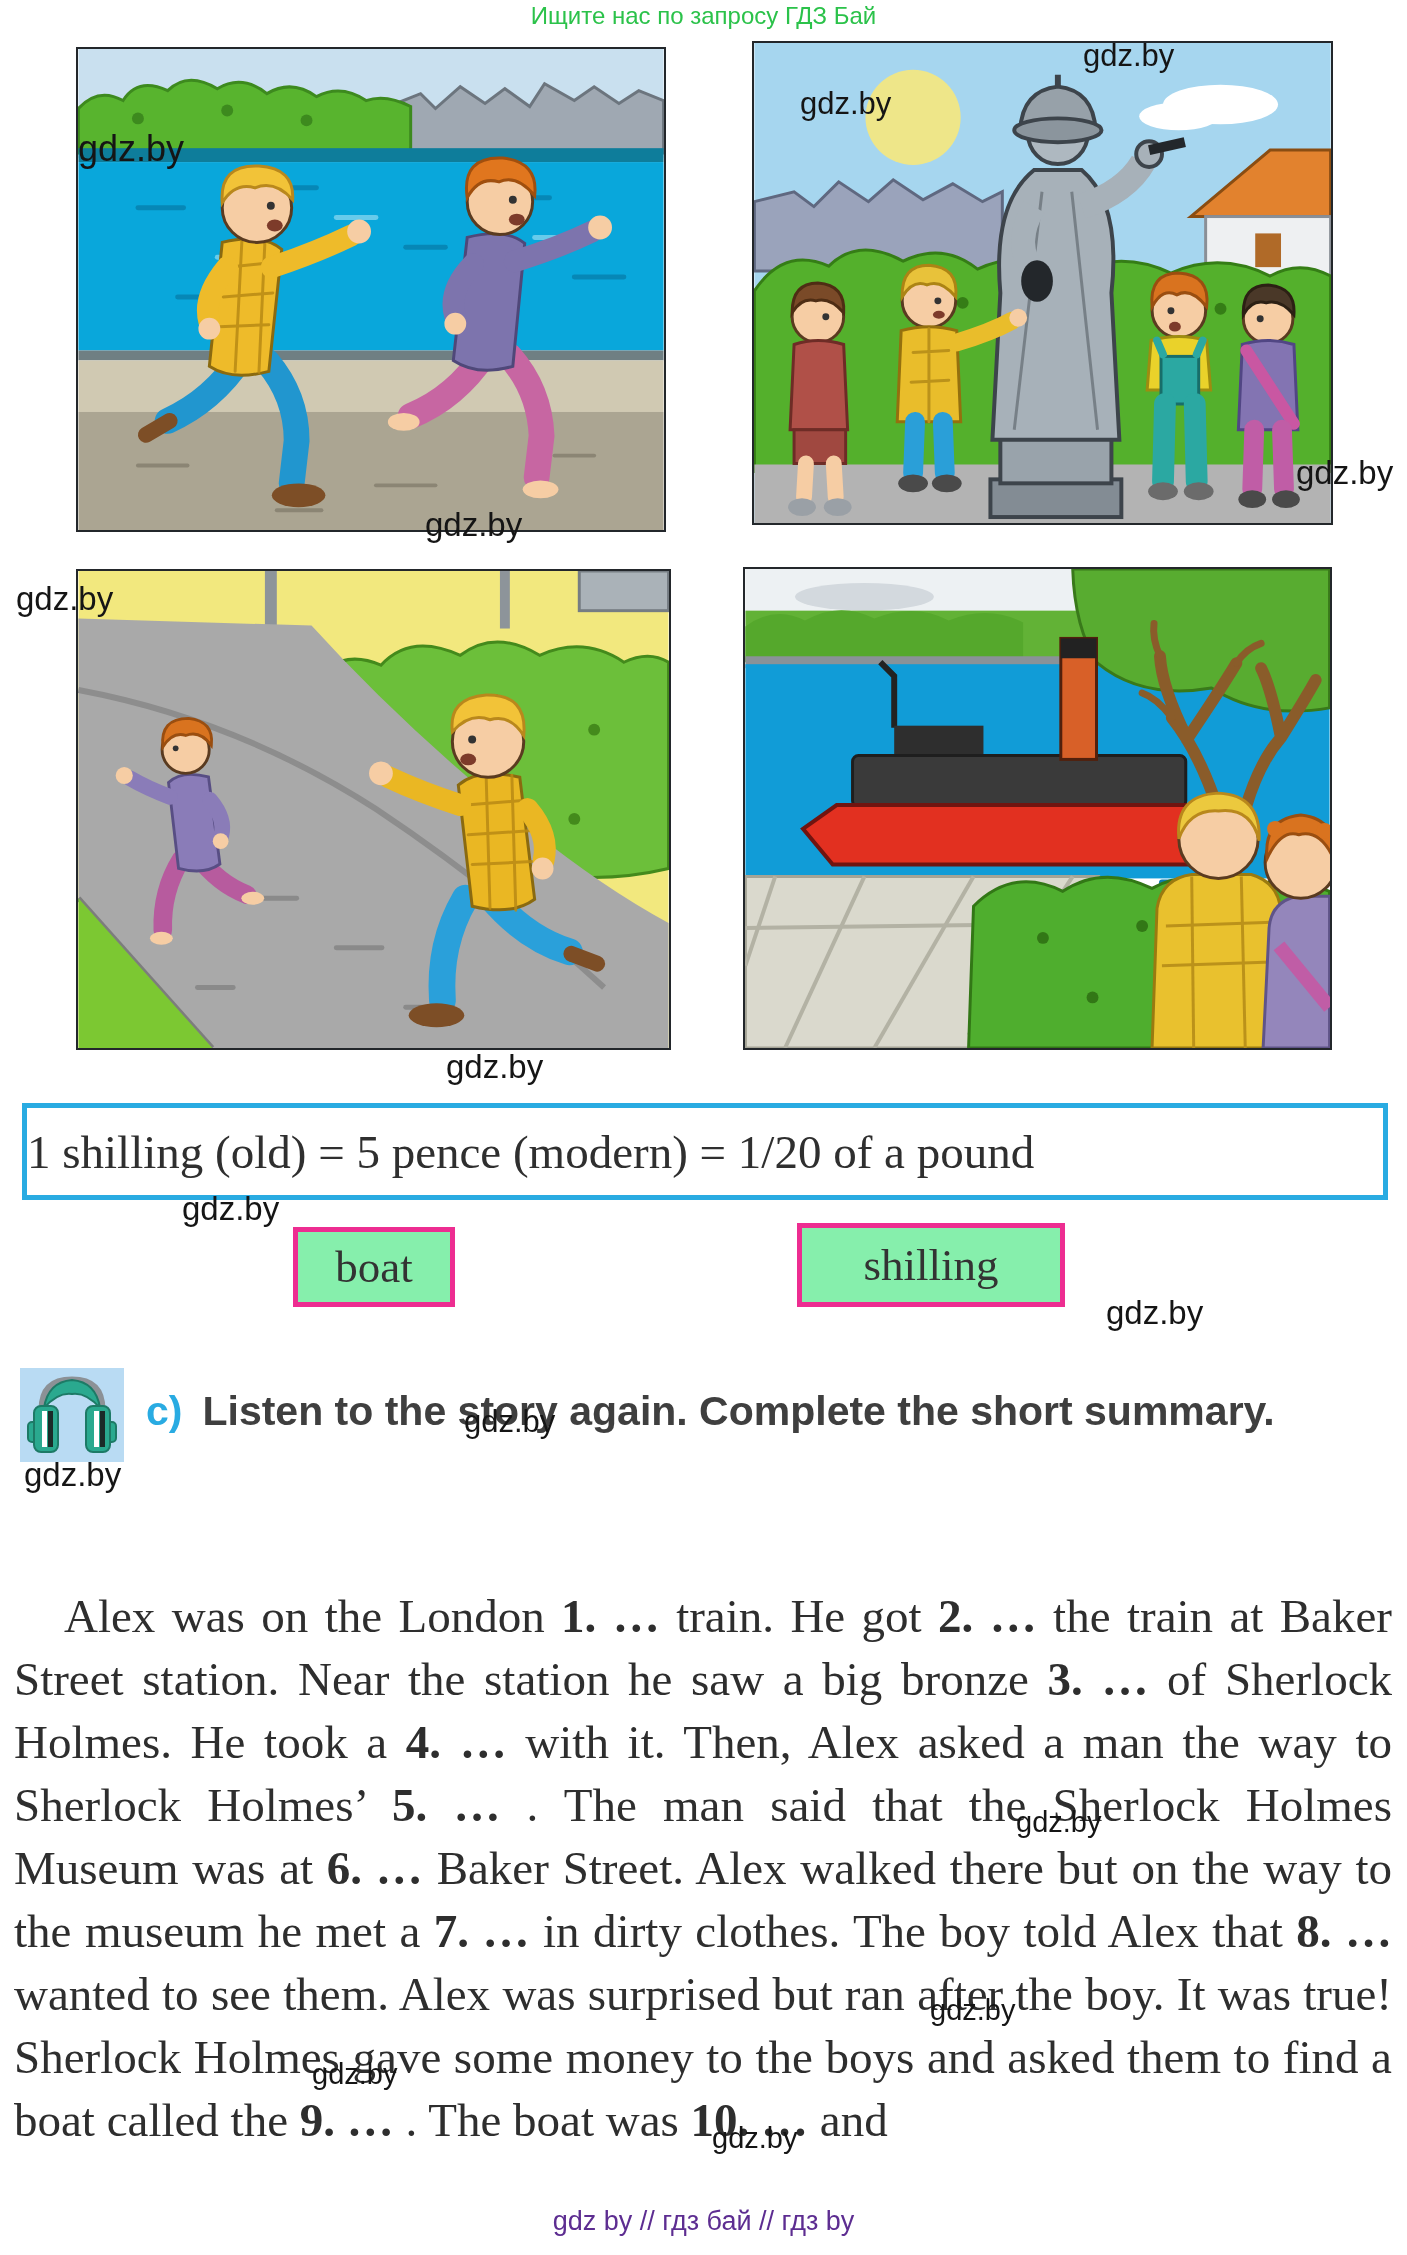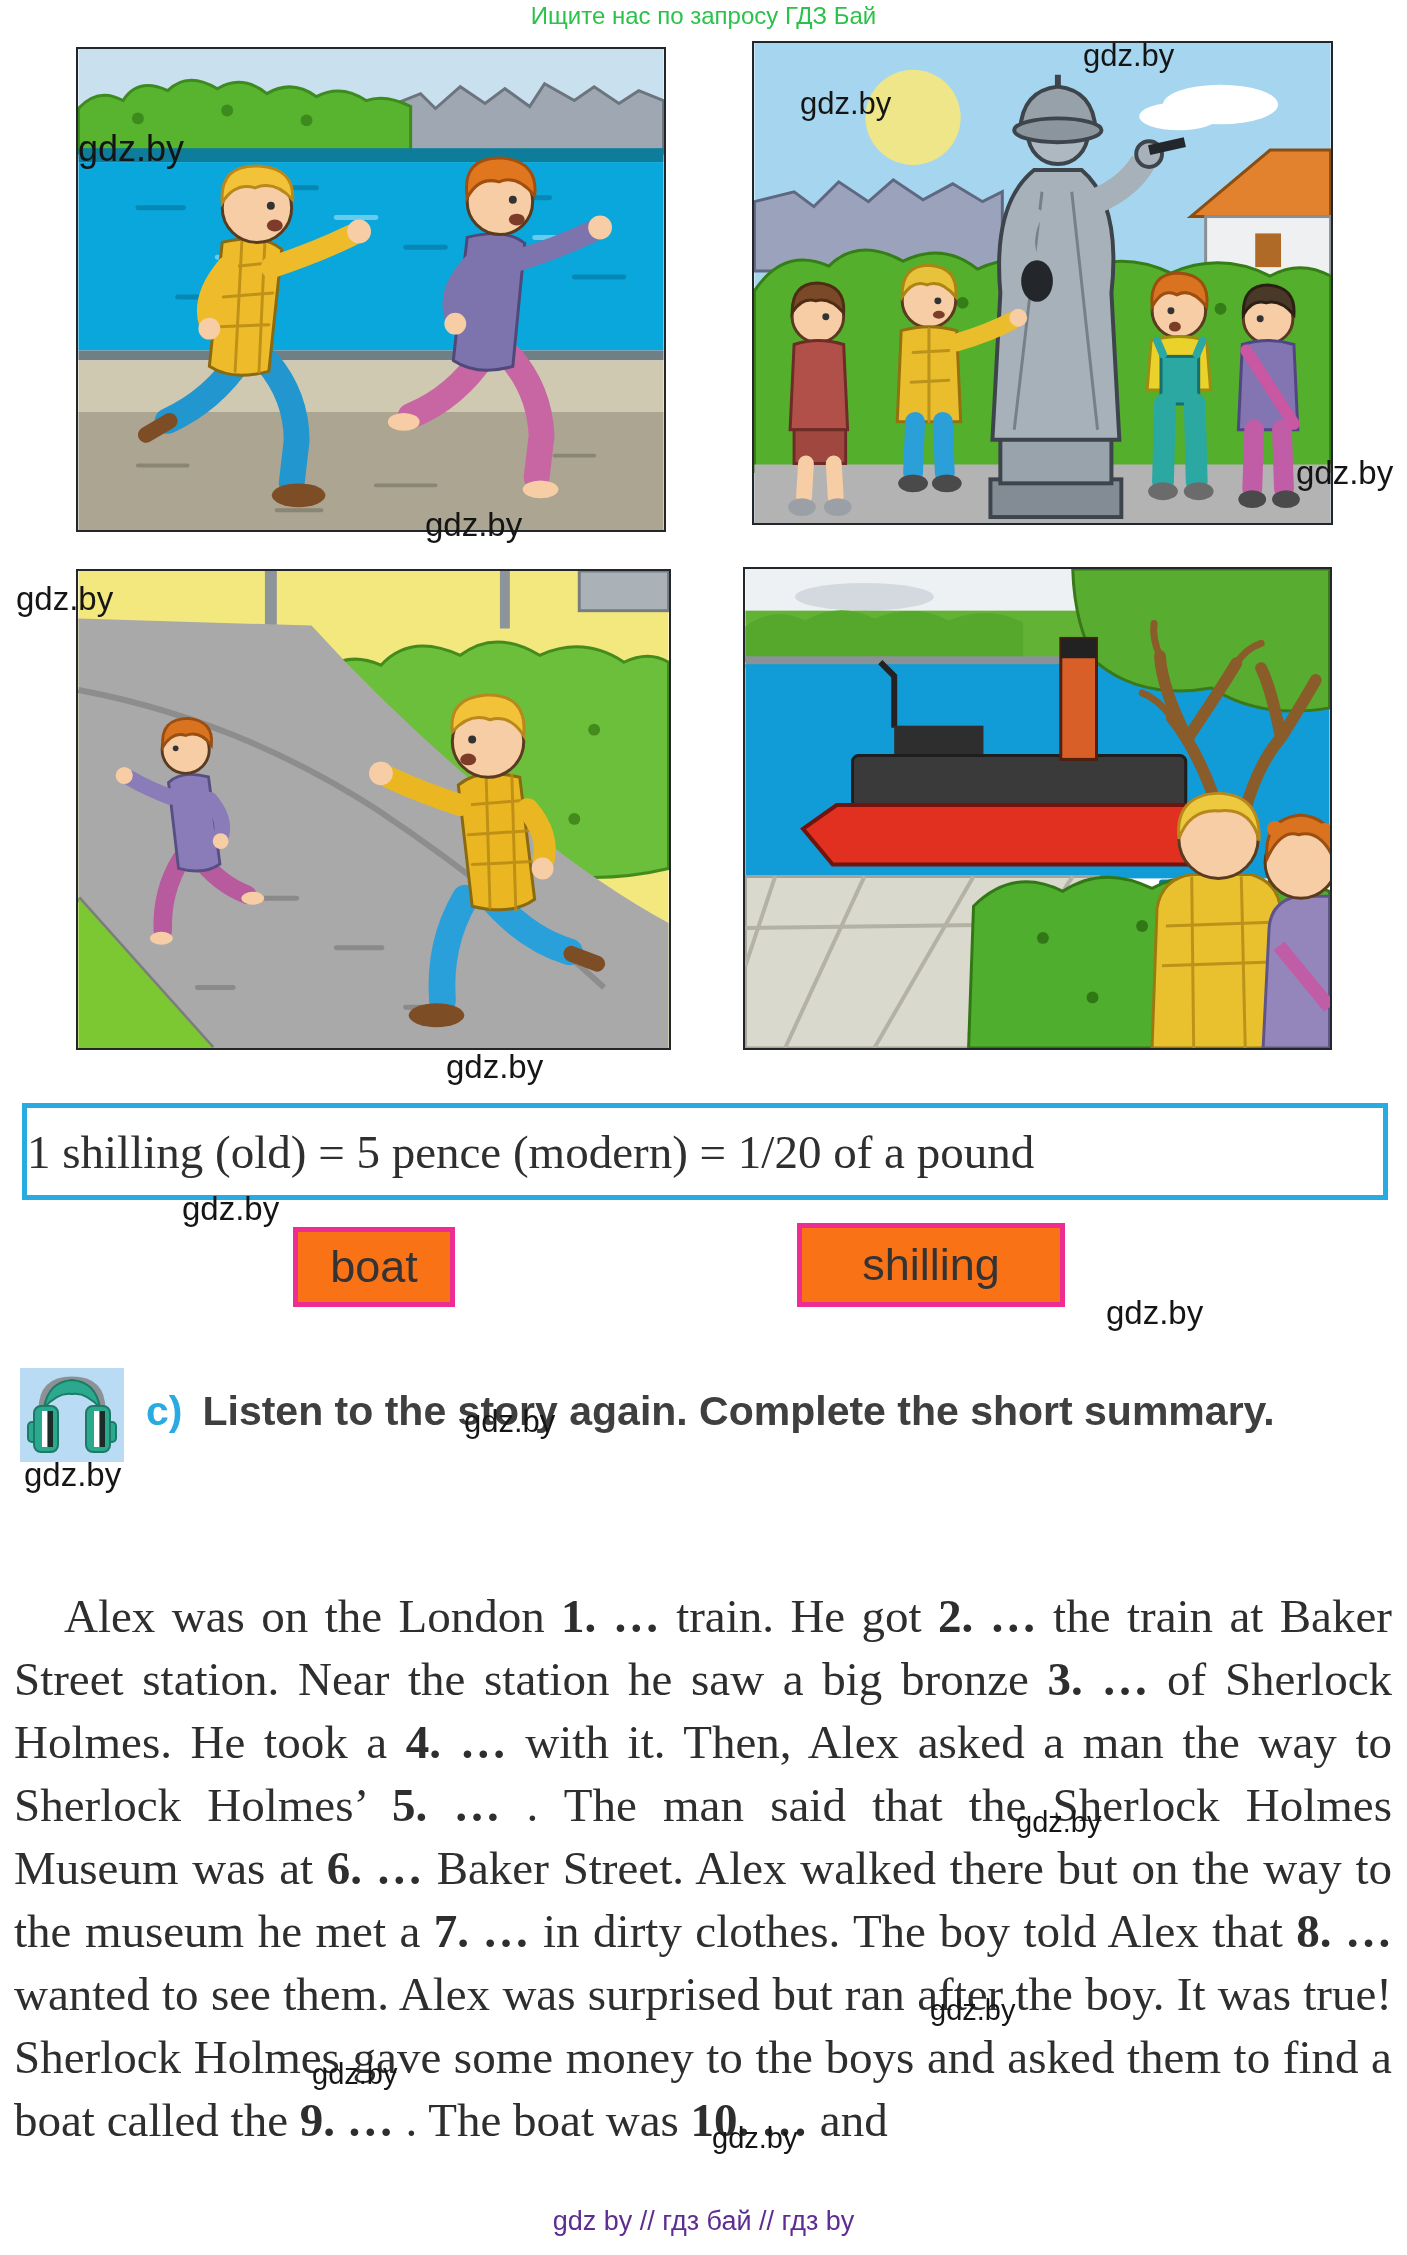--- a/index.html
+++ b/index.html
@@ -31,21 +31,21 @@
   #panel-br{left:743px;top:567px;width:589px;height:483px;}
   .info-box{
     position:absolute;left:22px;top:1103px;width:1366px;height:97px;
     border:5px solid var(--info-border-blue);box-sizing:border-box;
     display:flex;align-items:center;justify-content:flex-start;
     font-family:"Liberation Serif",serif;font-size:47px;color:#2f2f2f;background:#fff;
   }
   .vocab{
     position:absolute;border:5px solid var(--vocab-border-pink);box-sizing:border-box;
     display:flex;align-items:center;justify-content:center;
-    font-family:Liberation Sans, sans-serif;font-size:45px;color:#333;background:#f97316;
+    font-family:Liberation Serif, serif;font-size:45px;color:#333;background:#86efac;
   }
   #vocab-boat{left:293px;top:1227px;width:162px;height:80px;}
   #vocab-boatyard{left:797px;top:1223px;width:268px;height:84px;}
   .audio-icon{position:absolute;left:20px;top:1368px;width:104px;height:94px;}
   .audio-icon svg{display:block;width:100%;height:100%;}
   .task-heading{
     position:absolute;left:146px;top:1372px;width:1246px;
     font-weight:bold;font-size:41px;line-height:78px;color:var(--heading-gray);
     text-align:justify;
   }

